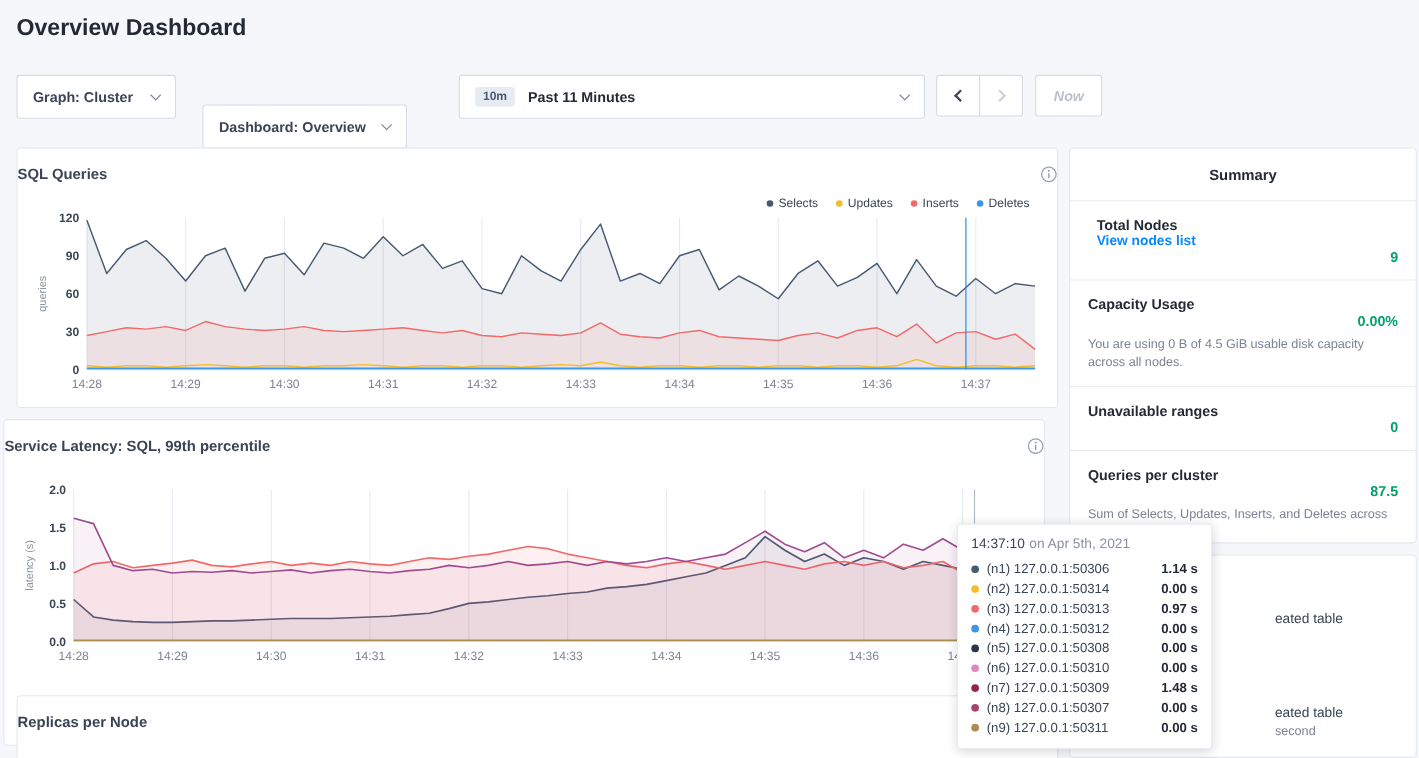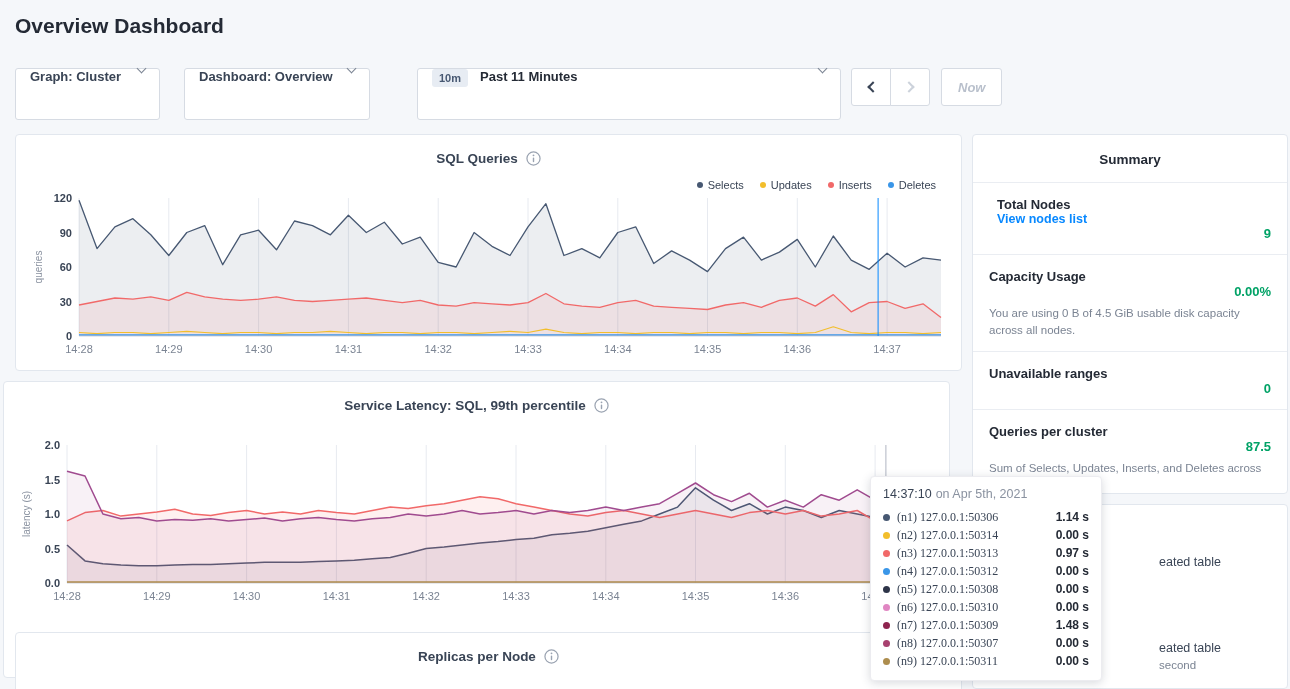--- a/index.html
+++ b/index.html
@@ -3,40 +3,40 @@
 <meta charset="utf-8">
 <style>
   * { margin:0; padding:0; box-sizing:border-box; }
   html,body { background:#f5f7fa; }
   body { font-family:"Liberation Sans", sans-serif; }
   .page { position:relative; width:1290px; height:689px; background:#f5f7fa; overflow:hidden; }
 
   .page-title { position:absolute; left:15px; top:14px; font-size:21px; font-weight:600; color:#242a35; }
 
   
-  .ctrl { position:absolute; top:68px; height:52px; background:#fff; border:1px solid #d6dbe3;
-          border-radius:3px; display:flex; align-items:flex-start; padding:0 14px; font-size:13px;
+  .ctrl { position:absolute; top:68px; height:40px; background:#fff; border:1px solid #d6dbe3;
+          border-radius:3px; display:flex; align-items:center; padding:0 14px; font-size:13px;
           font-weight:700; color:#394455; cursor:pointer; }
   .chev { width:7px; height:7px; border-right:1.6px solid #7b8493; border-bottom:1.6px solid #7b8493;
           transform:rotate(45deg); margin-top:-4px; }
   .badge { background:#e7ecf3; color:#475872; font-size:11px; font-weight:700; padding:3px 7px; border-radius:3px; }
   .navgrp { position:absolute; left:851px; top:68px; display:flex; }
   .navbtn { width:40px; height:38px; background:#fff; border:1px solid #d6dbe3; display:flex;
             align-items:center; justify-content:center; cursor:pointer; }
   .navbtn.prev { border-radius:3px 0 0 3px; }
   .navbtn.next { border-radius:0 3px 3px 0; margin-left:-1px; }
   .ch { width:8px; height:8px; border-right:2px solid #394455; border-bottom:2px solid #394455; }
   .ch.left  { transform:rotate(135deg); margin-left:3px; }
   .ch.right { transform:rotate(-45deg); margin-right:3px; border-color:#ccd2db; }
   .nowbtn { position:absolute; left:941px; top:68px; height:38px; padding:0 16px; background:#fff;
             border:1px solid #d6dbe3; border-radius:3px; font-size:13px; font-weight:700; color:#b9c0cc;font-style:italic; }
 
   
   .panel { position:absolute; background:#fff; border:1px solid #e2e7ee; border-radius:4px; }
-  .chart-title { display:flex; justify-content:center; align-items:center; gap:8px; padding-top:16px;
+  .chart-title { display:flex; justify-content:space-between; align-items:center; gap:8px; padding-top:16px;
                  font-size:13.5px; font-weight:700; color:#394455; }
   .info { display:inline-flex; cursor:pointer; }
   .legend { position:absolute; top:44px; right:25px; display:flex; gap:16px; }
   .leg-item { display:inline-flex; align-items:center; gap:5px; font-size:11px; color:#394455; cursor:pointer; }
   .leg-dot { width:6px; height:6px; border-radius:50%; display:inline-block; }
   svg { font-family:"Liberation Sans", sans-serif; }
   .xt { font-size:11px; fill:#7b8493; text-anchor:middle; }
   .yt { font-size:11px; font-weight:700; fill:#394455; text-anchor:end; }
   .yl { font-size:10px; fill:#8a92a0; text-anchor:middle; }
 
@@ -52,35 +52,35 @@
   .frag { position:absolute; font-size:12.5px; color:#394455; white-space:nowrap; }
   .frag.small { font-size:11.5px; color:#7b8493; }
 
   
   .tooltip { position:absolute; left:870px; top:476px; width:232px; background:#fff; border:1px solid #ececf0;
              border-radius:4px; box-shadow:0 2px 10px rgba(40,50,70,.18); z-index:10; padding:10px 12px 10px; }
   .tt-title { font-size:12.5px; color:#394455; padding-bottom:7px; }
   .tt-date { color:#8a92a0; margin-left:4px; }
   .tt-row { display:flex; align-items:center; height:18px; }
   .tt-dot { width:7px; height:7px; border-radius:50%; flex:none; margin-right:7px; }
-  .tt-label { font-size:12px; color:#394455;font-family:Liberation Serif, serif; }
+  .tt-label { font-size:12px; color:#394455; }
   .tt-val { margin-left:auto; font-size:12px; font-weight:700; color:#242a35; }
 </style>
 </head>
 <body>
 
 <div class="page">
 
   <h1 class="page-title">Overview Dashboard</h1>
 
   <div class="ctrl" style="left:15px; width:145px;">
     <span>Graph: Cluster</span>
     <span class="chev" style="margin-left:auto;"></span>
   </div>
-  <div class="ctrl" style="left:184px; width:186px;">
+  <div class="ctrl" style="left:184px; width:186px;margin-top:27px;">
     <span>Dashboard: Overview</span>
     <span class="chev" style="margin-left:auto;"></span>
   </div>
   <div class="ctrl" style="left:417px; width:424px;">
     <span class="badge">10m</span>
     <span style="margin-left:12px; color:#242a35;">Past 11 Minutes</span>
     <span class="chev" style="margin-left:auto;"></span>
   </div>
   <div class="navgrp">
     <button class="navbtn prev">

